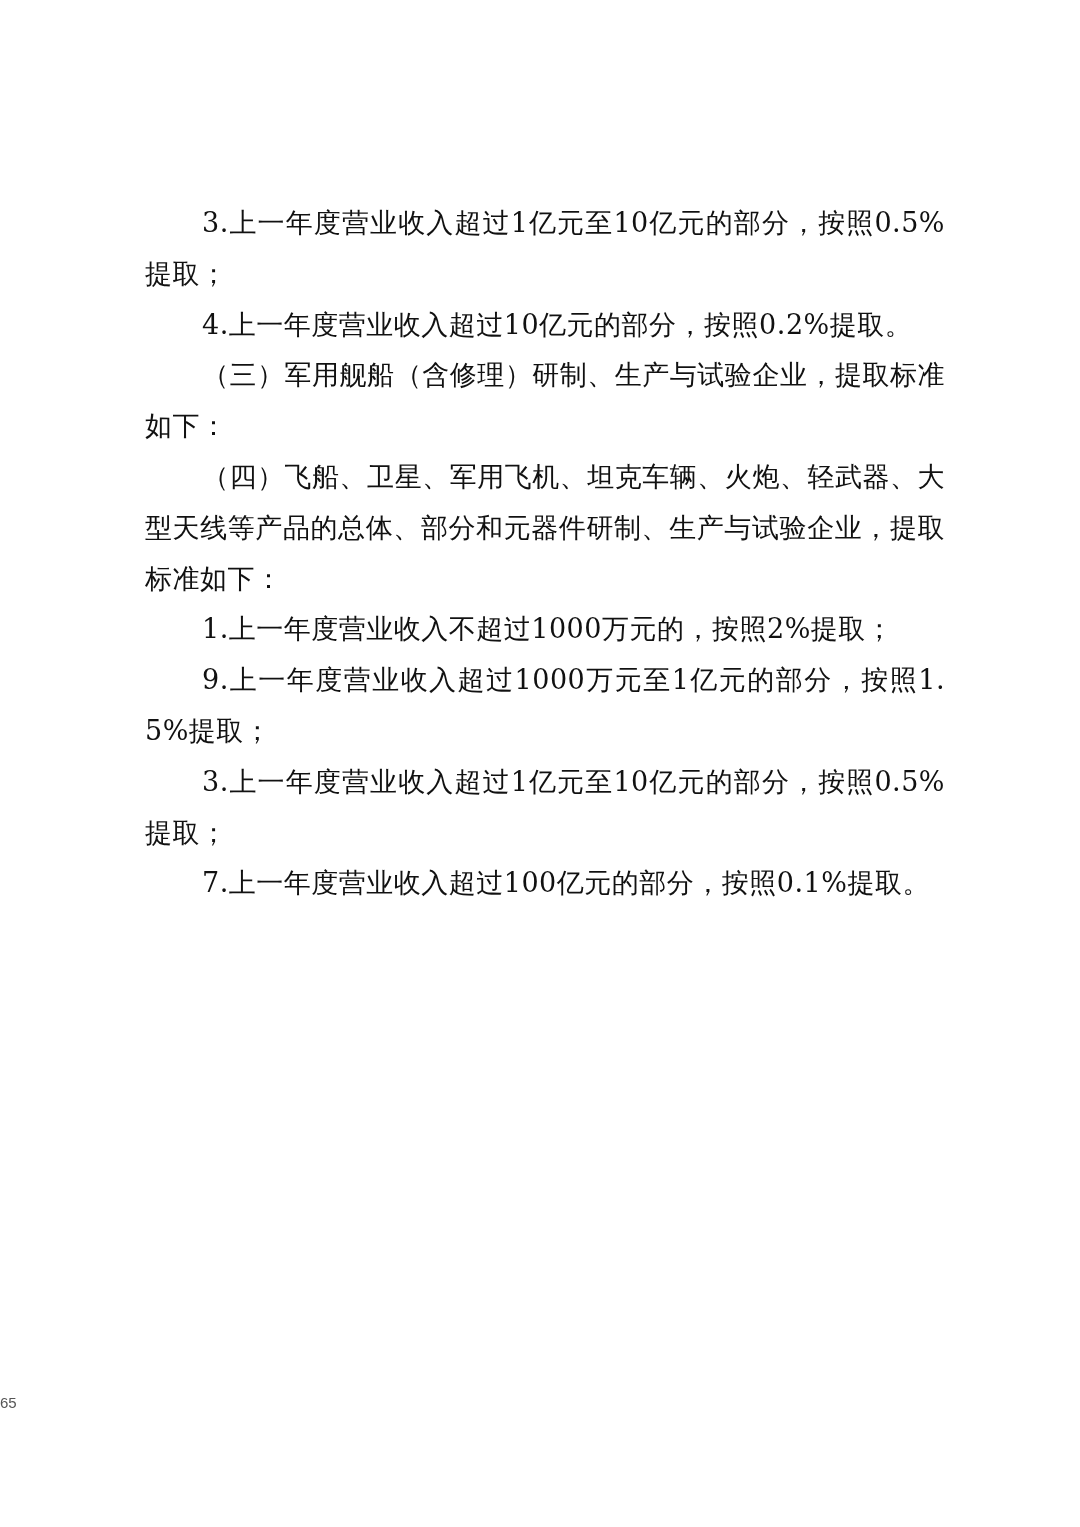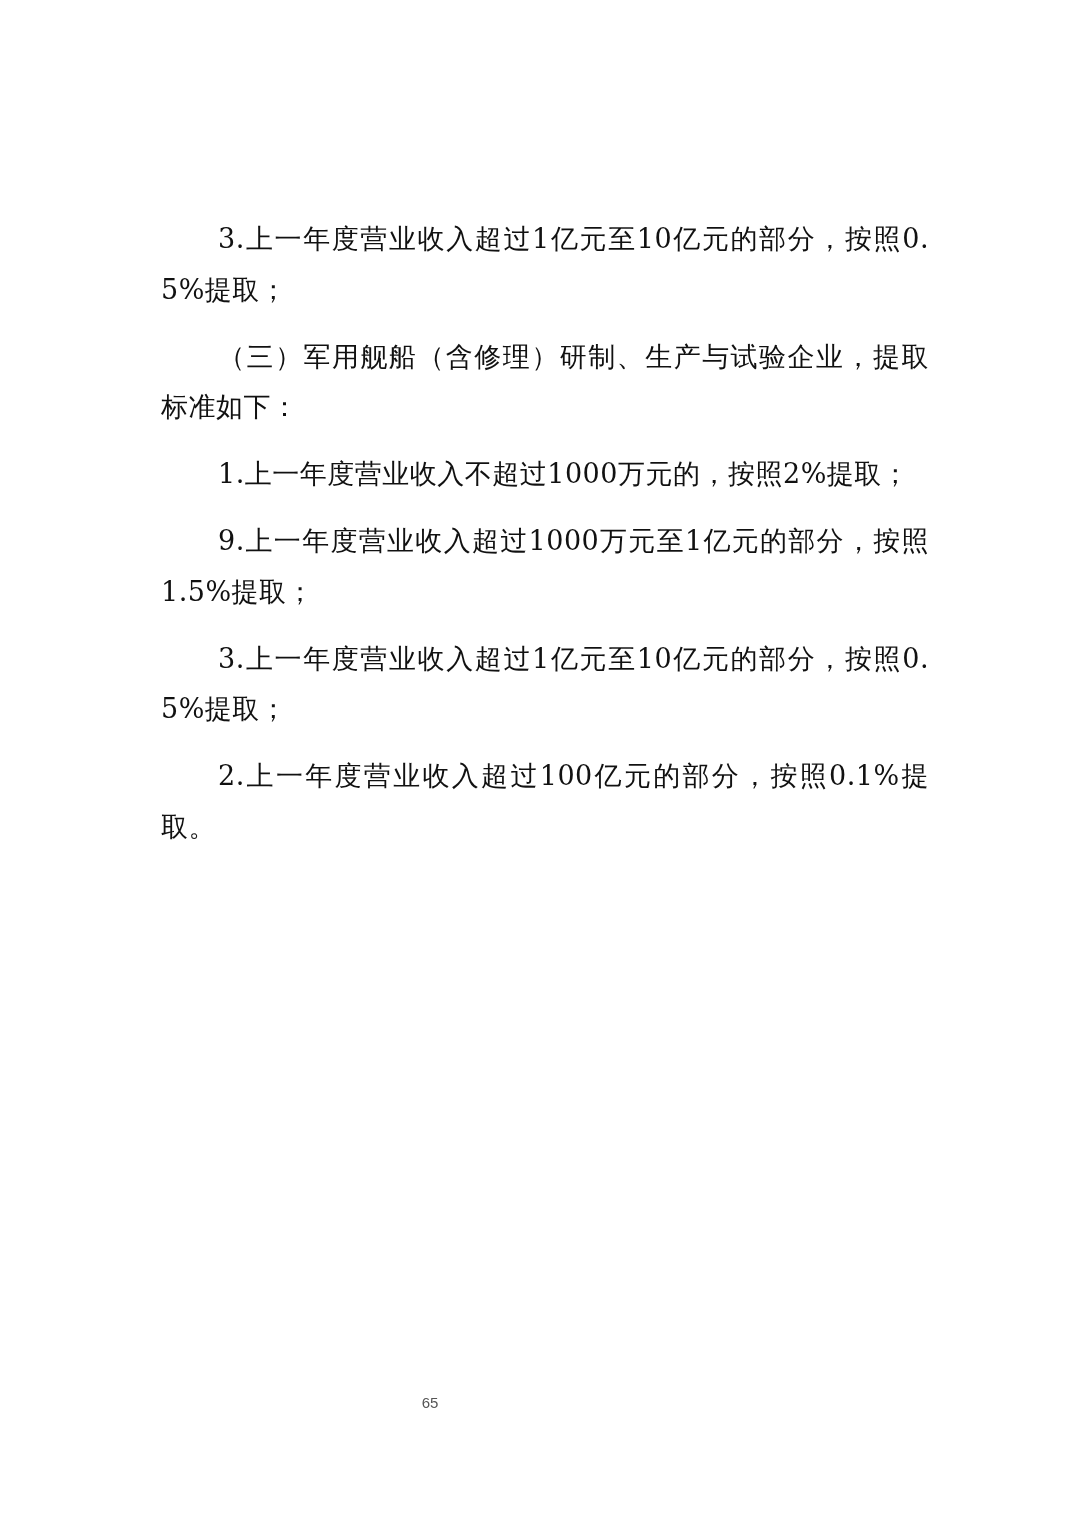--- a/index.html
+++ b/index.html
@@ -17,48 +17,50 @@
     }
     .page {
       position: absolute;
       left: 145px;
       top: 198px;
       width: 800px;
     }
     .para {
       font-size: 27px;
       line-height: 50.8px;
-      margin: 16px;
+      margin: 0;
       text-align: justify;
       text-align-last: left;
       letter-spacing: 0.5px;
       word-break: break-all;
     }
     .indent {
       text-indent: 57px;
     }
     .heading-indent {
       text-indent: 57px;
     }
     .page-number {
       position: absolute;
       left: 0;
       width: 860px;
       top: 1394px;
-      text-align: center;
+      text-align: left;
       font-family: "Liberation Sans", "DejaVu Sans", sans-serif;
       font-size: 15px;
       color: #555555;
     }
   </style>
 </head>
 <body>
 
 <div class="page">
   <p class="para indent">3.上一年度营业收入超过1亿元至10亿元的部分，按照0.5%提取；</p>
+  <p class="para indent">4.上一年度营业收入超过10亿元的部分，按照0.2%提取。</p>
   <p class="para heading-indent">（三）军用舰船（含修理）研制、生产与试验企业，提取标准如下：</p>
+  <p class="para heading-indent">（四）飞船、卫星、军用飞机、坦克车辆、火炮、轻武器、大型天线等产品的总体、部分和元器件研制、生产与试验企业，提取标准如下：</p>
   <p class="para indent">1.上一年度营业收入不超过1000万元的，按照2%提取；</p>
   <p class="para indent">9.上一年度营业收入超过1000万元至1亿元的部分，按照1.5%提取；</p>
   <p class="para indent">3.上一年度营业收入超过1亿元至10亿元的部分，按照0.5%提取；</p>
-  <p class="para indent">2.上一年度营业收入超过100亿元的部分，按照0.1%提取。</p>
+  <p class="para indent">7.上一年度营业收入超过100亿元的部分，按照0.1%提取。</p>
 </div>
 
 <div class="page-number">65</div>
 
 </body></html>

